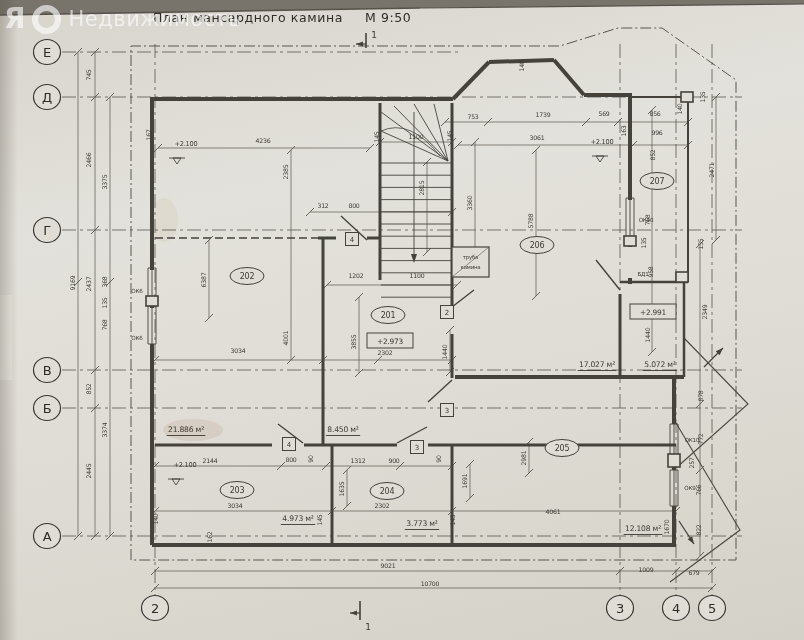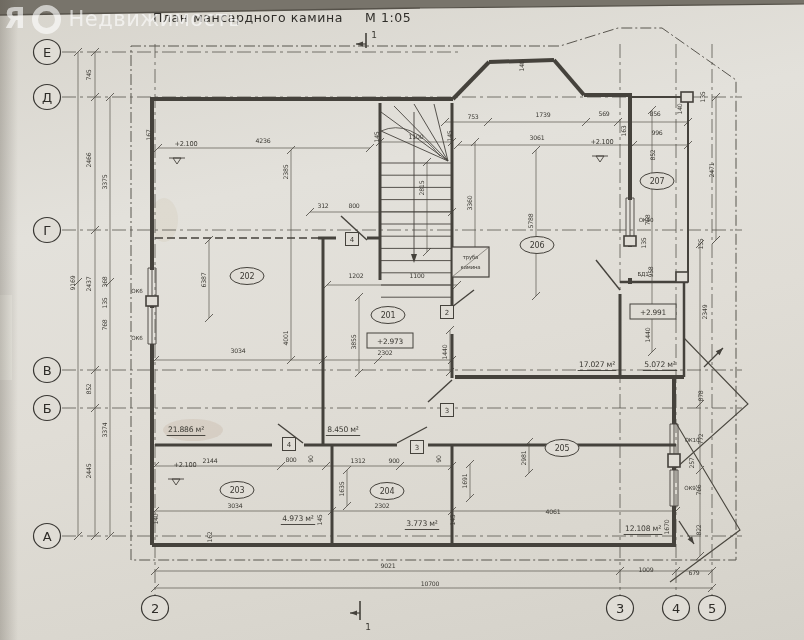--- a/index.html
+++ b/index.html
@@ -18,21 +18,21 @@
   #watermark .wm-name{font-size:21px;font-weight:400;letter-spacing:.5px;}
   .edge-shade{position:absolute;left:0;top:0;width:18px;height:640px;z-index:2;
               background:linear-gradient(90deg,rgba(88,82,72,.30),rgba(88,82,72,0));}
 </style>
 </head>
 <body>
 
 <div id="stage">
   <div class="edge-shade"></div>
   <div id="title-bar">
-    <span>План мансардного камина</span><span class="scale">М 1:05</span>
+    <span>План мансардного камина</span><span class="scale">М 9:50</span>
   </div>
   <div id="watermark">
     <span class="wm-letter">Я</span>
     <span class="wm-ring"></span>
     <span class="wm-name">Недвижимость</span>
   </div>
   <svg id="plan-svg" width="804" height="640">
       <g>
         <path d="M0,0 H804 V4 L420,8 L0,15 Z" fill="#78746b"></path>
         <line x1="0" y1="15" x2="420" y2="8" stroke="#56524a" stroke-width="1.4" stroke-linecap="butt"></line>

